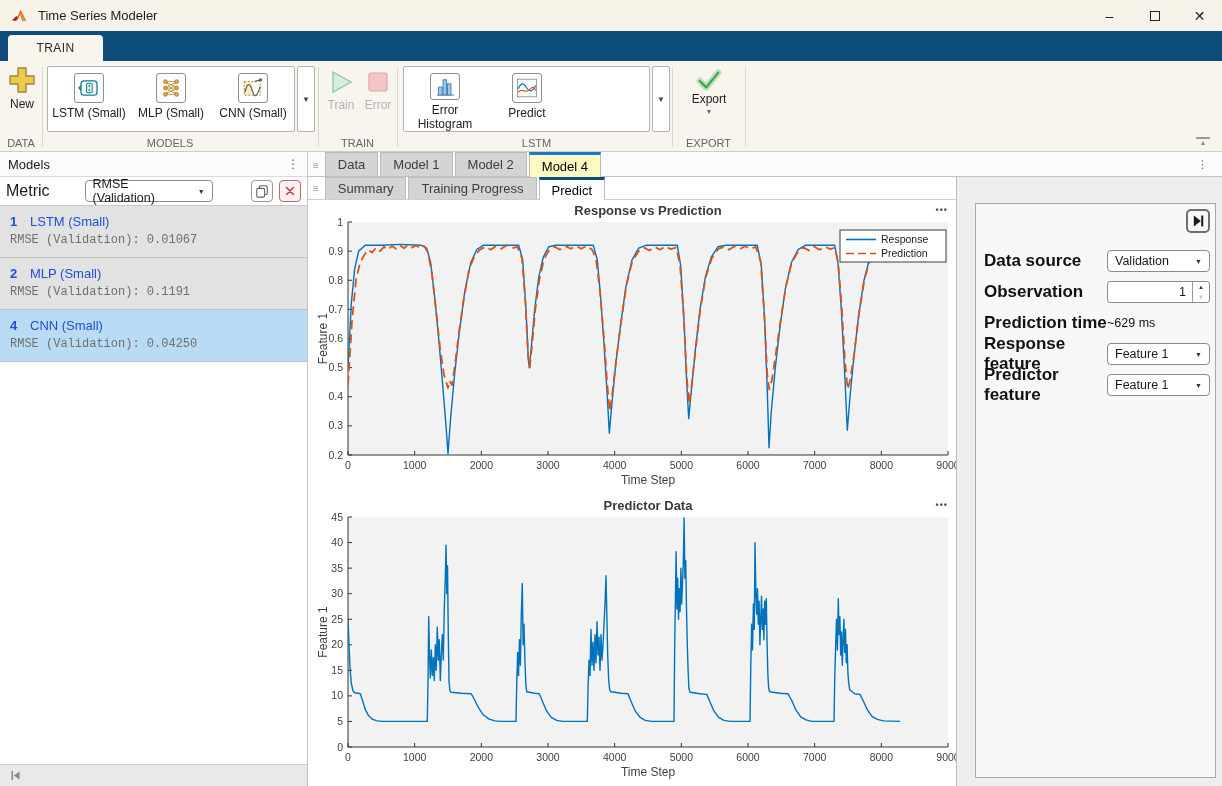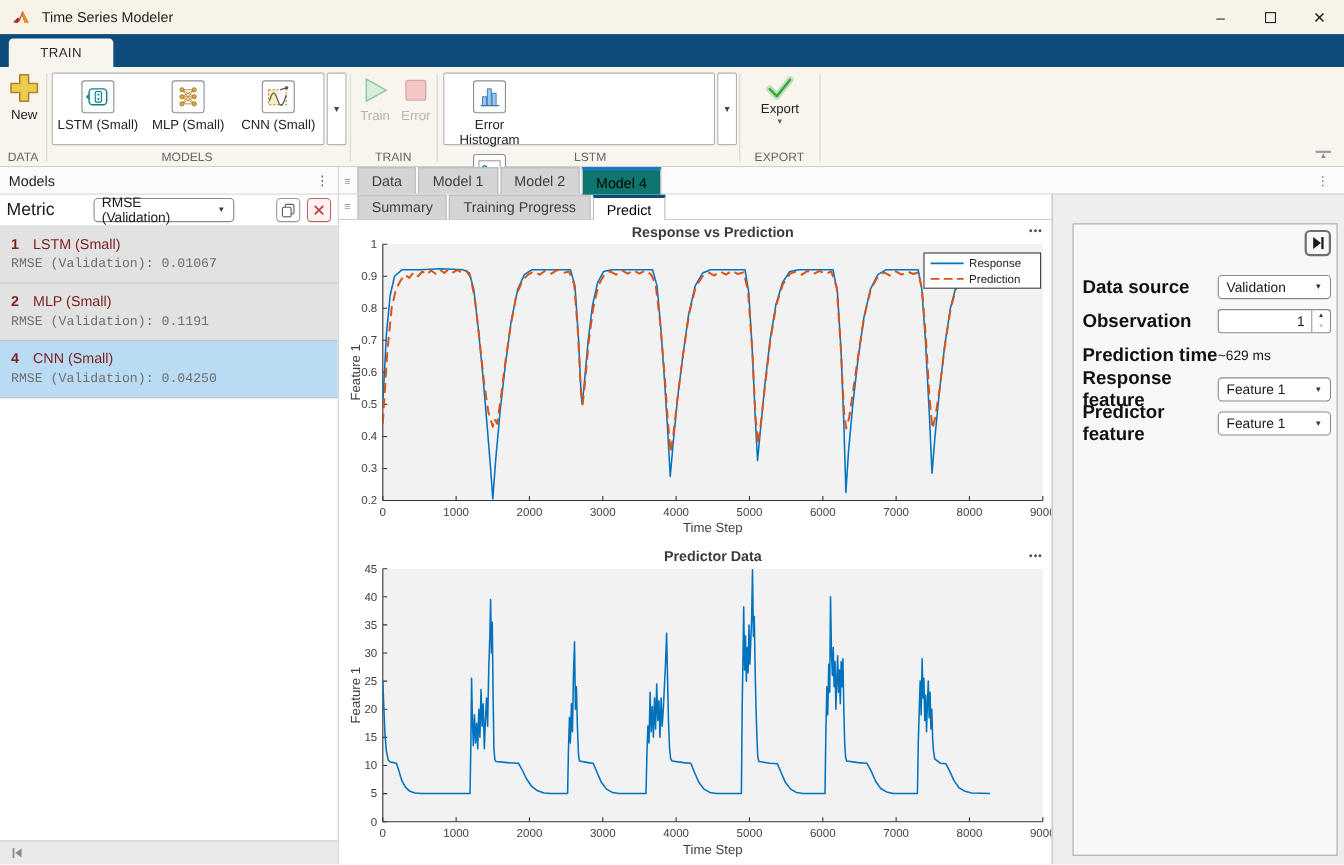--- a/index.html
+++ b/index.html
@@ -40,31 +40,31 @@
   .kebab { margin-left:auto; color:#555; font-size:12px; letter-spacing:0; }
   .metric-row { height:29px; border-bottom:1px solid #c9c9c9; display:flex; align-items:center; padding:0 6px; gap:6px; }
   .metric-row .mlabel { font-size:16px; }
   .dropdown { height:22px; border:1px solid #8a8a8a; border-radius:4px; background:#fff; display:flex; align-items:center; padding:0 7px; font-size:12.5px; gap:6px; }
   .dropdown .dd-arrow { margin-left:auto; font-size:7px; color:#333; }
   .metric-dd { width:128px;margin-left:29px; }
   .sq-btn { width:22px; height:22px; border:1px solid #9a9a9a; border-radius:4px; background:#fff; display:flex; align-items:center; justify-content:center; }
   .del-btn { border-color:#b96a6c; background:#fdf1f1; }
   .model-card { height:52px; border-bottom:1px solid #c2c2c2; background:#e2e2e2; padding:8px 10px 0 10px; }
   .model-card.sel { background:#b9dcf4; }
-  .mc-line1 { font-size:13px; color:#7f1d1d; }
+  .mc-line1 { font-size:13px; color:#1d4ed8; }
   .mc-line1 .num { font-weight:bold; display:inline-block; width:20px; }
   .mc-line2 { font-size:12px; color:#6f6f6f; margin-top:4px;font-family:Liberation Mono, monospace; }
   .lp-footer { position:absolute; left:0; right:0; bottom:0; height:22px; background:#e9e9e9; border-top:1px solid #cdcdcd; display:flex; align-items:center; padding-left:9px; }
 
   
   .main-right { position:absolute; left:308px; top:152px; right:0; bottom:0; }
   .doc-tabrow { position:absolute; left:0; right:0; top:0; height:25px; background:#fbfbfb; border-bottom:1px solid #c2c2c2; display:flex; align-items:flex-end; }
   .handle { font-size:10px; color:#9a9a9a; margin:0 6px 5px 5px; }
   .tab { height:24px; display:flex; align-items:center; justify-content:center; font-size:13px; color:#3d3d3d; background:#d4d4d4; border:1px solid #b9b9b9; border-bottom:none; margin-right:2px; padding:0 12px; position:relative; }
-  .tab.active { background:#0f766e; color:#000; border-top:3px solid #1879cc; height:25px; margin-bottom:-1px; z-index:2; }
+  .tab.active { background:#fef9c3; color:#000; border-top:3px solid #1879cc; height:25px; margin-bottom:-1px; z-index:2; }
   .tab-kebab { margin-left:auto; margin-right:14px; margin-bottom:5px; color:#666; font-size:11px; }
   .doc-content { position:absolute; left:0; top:25px; width:648px; bottom:0; background:#fff; }
   .subtab-row { height:23px; background:#fff; border-bottom:1px solid #cdcdcd; display:flex; align-items:flex-end; }
   .subtab { height:22px; display:flex; align-items:center; justify-content:center; font-size:13px; color:#3d3d3d; background:#d4d4d4; border:1px solid #bdbdbd; border-bottom:none; margin-right:2px; padding:0 12px; }
   .subtab.active { background:#fff; color:#000; border-top:3px solid #0b4d7a; height:23px; margin-bottom:-1px; z-index:2; }
 
   .chart-box { position:absolute; left:10px; width:638px; }
   .chart-box svg { font-family:"Liberation Sans", sans-serif; display:block; }
   .chart-menu { position:absolute; top:3px; right:8px; font-size:9px; font-weight:bold; letter-spacing:1px; color:#4a4a4a; cursor:default; }
 
@@ -188,21 +188,21 @@
     </div>
     <div class="big-btn" style="left:361px; top:8px; width:34px;">
       <svg width="26" height="26" viewBox="0 0 26 26">
         <rect x="4" y="4" width="18" height="18" rx="2" fill="#f3c7c7" stroke="#e0a3a3" stroke-width="1.2"></rect>
       </svg>
       <span class="lab disabled-lab">Error</span>
     </div>
     <div class="ts-label" style="left:318px; width:79px;">TRAIN</div>
     <div class="ts-sep" style="left:397px;"></div>
 
-    <div class="gallery" style="left:403px; width:247px;flex-direction:column;">
+    <div class="gallery" style="left:403px; width:247px;">
       <div class="gal-item">
         <span class="gal-icon">
           <svg width="24" height="24" viewBox="0 0 30 30">
             <line x1="5" y1="25" x2="26" y2="25" stroke="#666" stroke-width="1.2"></line>
             <g fill="#9ec6ea" stroke="#2e75b6" stroke-width="1">
               <rect x="7" y="15" width="4.5" height="10"></rect>
               <rect x="12.5" y="6" width="4.5" height="19"></rect>
               <rect x="18" y="11" width="4.5" height="14"></rect>
             </g>
           </svg>

